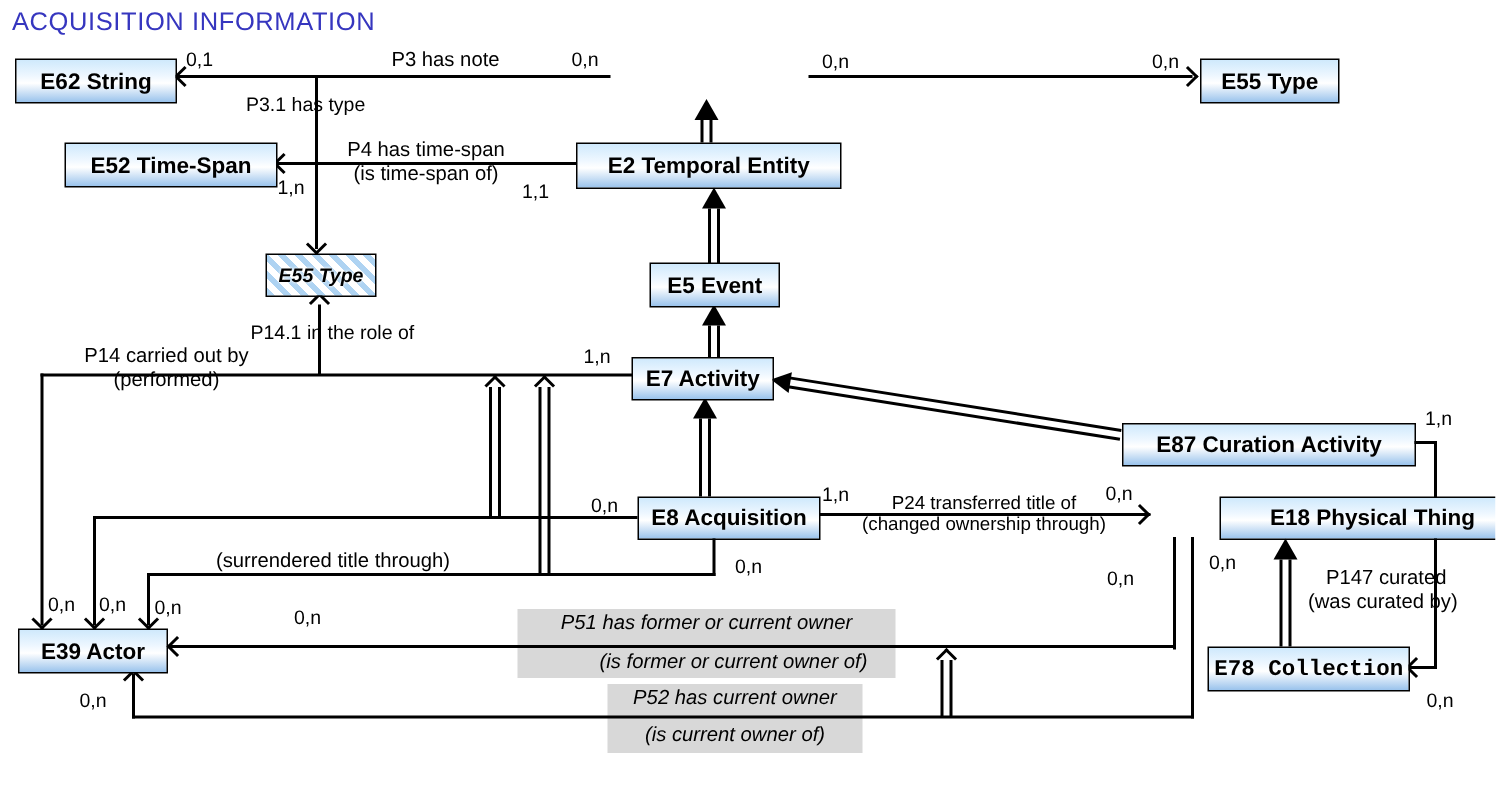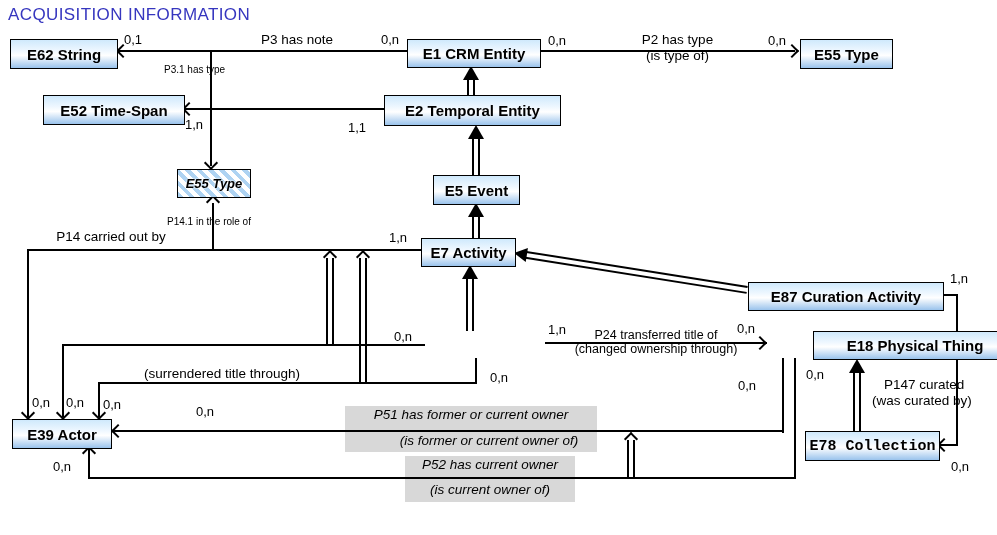--- a/index.html
+++ b/index.html
@@ -17,21 +17,21 @@
   .chev.up{transform:rotate(-135deg);} .chev.down{transform:rotate(45deg);}
   .chev.left{transform:rotate(135deg);} .chev.right{transform:rotate(-45deg);}
   .dsv{position:absolute;width:4px;border-left:2px solid #000;border-right:2px solid #000;}
   .tri-up{position:absolute;width:0;height:0;border-left:8px solid transparent;
           border-right:8px solid transparent;border-bottom:14px solid #000;}
   .tri-left{position:absolute;width:0;height:0;border-top:7px solid transparent;
           border-bottom:7px solid transparent;border-right:13px solid #000;}
   .lbl{position:absolute;font-size:13.5px;white-space:nowrap;line-height:16px;}
   .ctr{text-align:center;}
   .card{position:absolute;font-size:13px;white-space:nowrap;}
-  .small{font-size:10px;}
+  .small{font-size:13px;}
   .gray{position:absolute;background:#d8d8d8;}
   .it{font-style:italic;}
   .sm12{font-size:12.5px;line-height:14px;}
   #diag-e87-e7{position:absolute;left:514px;top:246px;width:236px;height:14px;
           transform:rotate(9deg);transform-origin:0 50%;}
 </style>
 </head>
 <body>
 
 <div id="stage">
@@ -111,43 +111,44 @@
   <div class="dsv" style="left:326px;top:258px;height:87px;"></div>
   <span class="chev up" style="left:325px;top:252px;"></span>
 
   <div class="dsv" style="left:359px;top:258px;height:125px;"></div>
   <span class="chev up" style="left:358px;top:252px;"></span>
 
   <div class="dsv" style="left:627px;top:440px;height:38px;"></div>
   <span class="chev up" style="left:626px;top:434px;"></span>
 
   <div class="box" style="left:10px;top:39px;width:106px;height:28px;">E62 String</div>
-  <div class="box" style="left:407px;top:39px;width:132px;height:27px;">E1 CRM Entity</div>
   <div class="box" style="left:800px;top:39px;width:91px;height:28px;">E55 Type</div>
   <div class="box" style="left:43px;top:95px;width:140px;height:28px;">E52 Time-Span</div>
   <div class="box" style="left:384px;top:95px;width:175px;height:29px;">E2 Temporal Entity</div>
   <div class="box hatch" style="left:177px;top:169px;width:72px;height:27px;">E55 Type</div>
   <div class="box" style="left:433px;top:175px;width:85px;height:28px;">E5 Event</div>
   <div class="box" style="left:421px;top:238px;width:93px;height:27px;">E7 Activity</div>
   <div class="box" style="left:748px;top:282px;width:194px;height:27px;">E87 Curation Activity</div>
+  <div class="box" style="left:425px;top:331px;width:120px;height:27px;">E8 Acquisition</div>
   <div class="box" style="left:813px;top:331px;width:176px;height:27px;padding-left:13px;">E18 Physical Thing</div>
   <div class="box" style="left:12px;top:419px;width:98px;height:28px;">E39 Actor</div>
   <div class="box" style="left:805px;top:431px;width:133px;height:28px;font-family:Liberation Mono, monospace;">E78 Collection</div>
 
   <div class="lbl ctr" style="left:222px;top:32px;width:150px;">P3 has note</div>
   <div class="lbl small" style="left:164px;top:62px;">P3.1 has type</div>
 
-  <div class="lbl ctr" style="left:600px;top:32px;width:155px;">
-    <div>P2 has type</div>
-    <div>(is type of)</div>
+
+  <div class="lbl ctr" style="left:218px;top:92px;width:132px;">
+    <div>P4 has time-span</div>
+    <div>(is time-span of)</div>
   </div>
-
 
   <div class="lbl ctr" style="left:40px;top:229px;width:142px;">
     <div>P14 carried out by</div>
+    <div>(performed)</div>
   </div>
   <div class="lbl small" style="left:167px;top:214px;">P14.1 in the role of</div>
 
 
   <div class="lbl ctr" style="left:126px;top:366px;width:192px;">
     <div>(surrendered title through)</div>
   </div>
 
   <div class="lbl ctr sm12" style="left:556px;top:328px;width:200px;">
     <div>P24 transferred title of</div>

